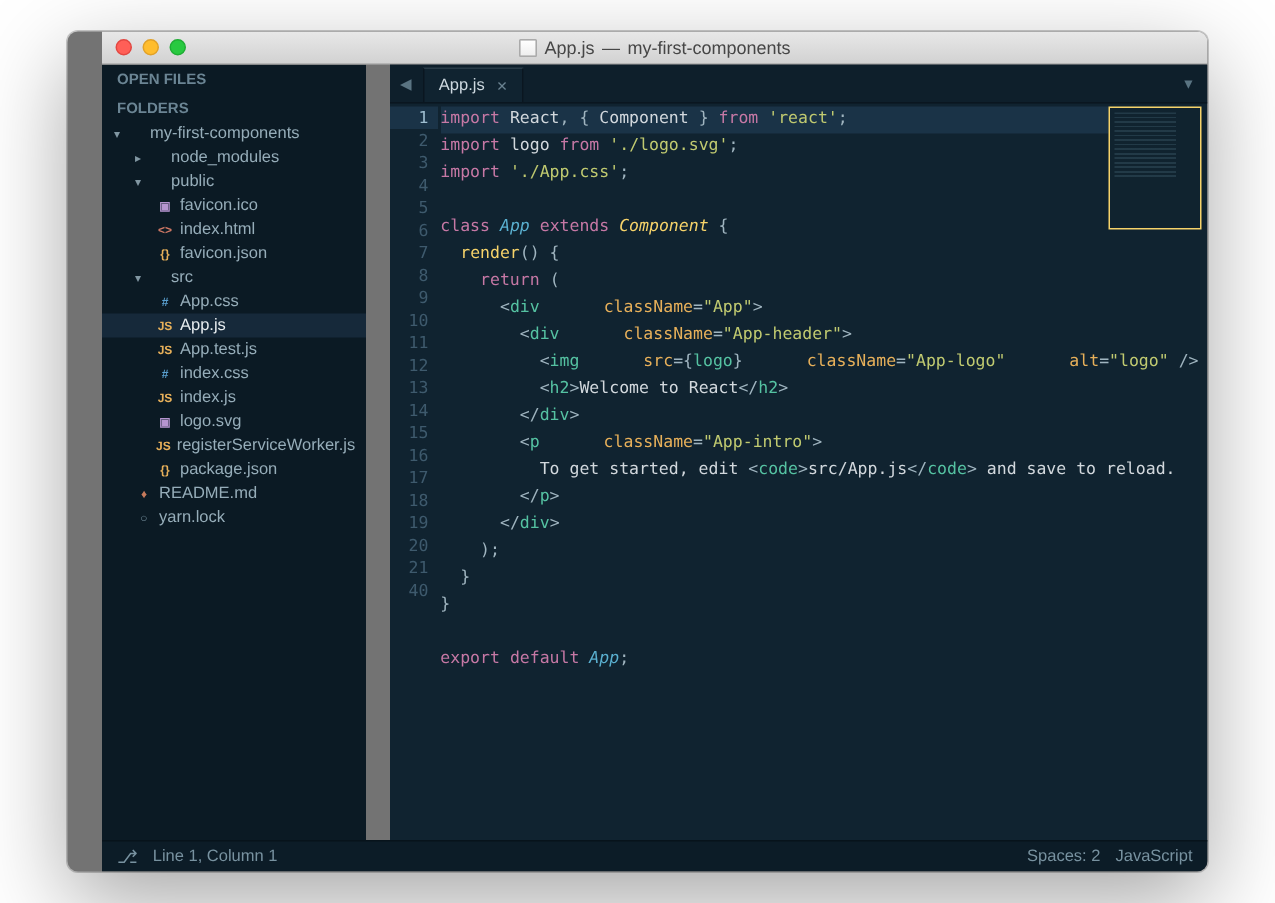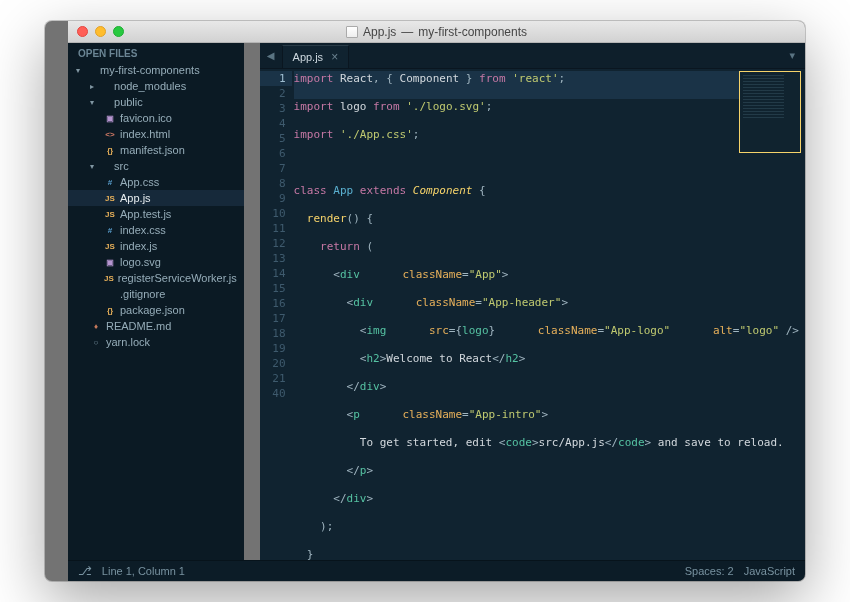--- a/index.html
+++ b/index.html
@@ -52,23 +52,23 @@
 .tabbar{height:26px;background:#0e1f2b;display:flex;align-items:flex-end;border-bottom:1px solid #0a1620;position:relative;}
 .tabbar .arrow{width:22px;text-align:center;color:#5a7482;font-size:10px;align-self:center;}
 .tab{background:#102330;padding:5px 10px;display:flex;align-items:center;gap:8px;font-size:11px;color:#cdd8df;border-top:1px solid #2a3c48;border-left:1px solid #0a1620;border-right:1px solid #0a1620;}
 .tab .x{color:#6a8290;font-size:12px;line-height:1;}
 .tabbar .right{margin-left:auto;padding:0 10px;color:#5a7482;font-size:11px;align-self:center;}
 .code-area{flex:1;display:flex;overflow:hidden;font-family:Menlo,Consolas,monospace;font-size:11px;line-height:15px;}
 .gutter{width:32px;background:#102330;text-align:right;color:#3e5a6d;padding:2px 6px 0 0;}
 .gutter .ln{height:15px;}
 .gutter .hl{background:#1a3347;color:#9fbed0;margin-right:-6px;padding-right:6px;}
 .code{flex:1;padding:2px 6px 0 2px;white-space:pre;color:#d2d8dd;position:relative;}
-.code .line{height:28px;}
+.code .line{height:18px;}
 .code .hl{background:#1a3347;}
-.kw{color:#c678a5;}.cls{color:#5ab0d0;}
+.kw{color:#c678a5;}.cls{color:#5ab0d0;font-style:italic;}
 .str{color:#c0ca70;}.tag{color:#55c2a2;}.attr{color:#e7b05a;margin-left:36px;}
 .fn{color:#f6d36a;margin-top:28px;}
 .jsvar{color:#55c2a2;}
 .txt{color:#d2d8dd;}.cmp{color:#f6d36a;font-style:italic;}
 .eq{color:#a0b5c0;}.pn{color:#a0b5c0;}
 .minimap{position:absolute;top:28px;right:4px;width:62px;height:82px;border:1px solid #f6d36a;background:#10232f;}
 .minimap .mm{position:absolute;left:3px;right:16px;height:45px;top:3px;
  background:repeating-linear-gradient(#2a4452 0 1px,transparent 1px 3px);opacity:.7;}
 .statusbar{height:21px;background:#0c1c27;border-top:1px solid #07131b;display:flex;align-items:center;padding:0 10px;color:#7892a0;font-size:11px;gap:10px;}
 .statusbar .sp{flex:1;}
@@ -88,20 +88,21 @@
       <span class="file-ic"></span>
       <span>App.js</span>
       <span>—</span>
       <span>my-first-components</span>
     </div>
   </div>
 
   <div class="body">
     <div class="sidebar">
       <div class="sb-header">OPEN FILES</div>
+      <div class="sb-header">FOLDERS</div>
       <div class="tree" id="tree">
           <div class="row pad1">
             <span class="chev">▾</span>
             <span class="ic" style="color:#9fbed0;font-size:8px;font-weight:bold;"></span>
             <span>my-first-components</span>
           </div>
           <div class="row pad2">
             <span class="chev">▸</span>
             <span class="ic" style="color:#9fbed0;font-size:8px;font-weight:bold;"></span>
             <span>node_modules</span>
@@ -114,21 +115,21 @@
           <div class="row pad3">
             <span class="ic" style="color:#b695d0;font-size:8px;font-weight:bold;">▣</span>
             <span>favicon.ico</span>
           </div>
           <div class="row pad3">
             <span class="ic" style="color:#d07965;font-size:8px;font-weight:bold;">&lt;&gt;</span>
             <span>index.html</span>
           </div>
           <div class="row pad3">
             <span class="ic" style="color:#e7b05a;font-size:8px;font-weight:bold;">{}</span>
-            <span>manifest.json</span>
+            <span>favicon.json</span>
           </div>
           <div class="row pad2">
             <span class="chev">▾</span>
             <span class="ic" style="color:#9fbed0;font-size:8px;font-weight:bold;"></span>
             <span>src</span>
           </div>
           <div class="row pad3">
             <span class="ic" style="color:#5aa0d0;font-size:8px;font-weight:bold;">#</span>
             <span>App.css</span>
           </div>
@@ -148,24 +149,20 @@
             <span class="ic" style="color:#e7b05a;font-size:8px;font-weight:bold;">JS</span>
             <span>index.js</span>
           </div>
           <div class="row pad3">
             <span class="ic" style="color:#b695d0;font-size:8px;font-weight:bold;">▣</span>
             <span>logo.svg</span>
           </div>
           <div class="row pad3">
             <span class="ic" style="color:#e7b05a;font-size:8px;font-weight:bold;">JS</span>
             <span>registerServiceWorker.js</span>
-          </div>
-          <div class="row pad3">
-            <span class="ic" style="color:#7892a0;font-size:8px;font-weight:bold;"> </span>
-            <span>.gitignore</span>
           </div>
           <div class="row pad3">
             <span class="ic" style="color:#e7b05a;font-size:8px;font-weight:bold;">{}</span>
             <span>package.json</span>
           </div>
           <div class="row pad2">
             <span class="ic" style="color:#c77a5c;font-size:8px;font-weight:bold;">♦</span>
             <span>README.md</span>
           </div>
           <div class="row pad2">

